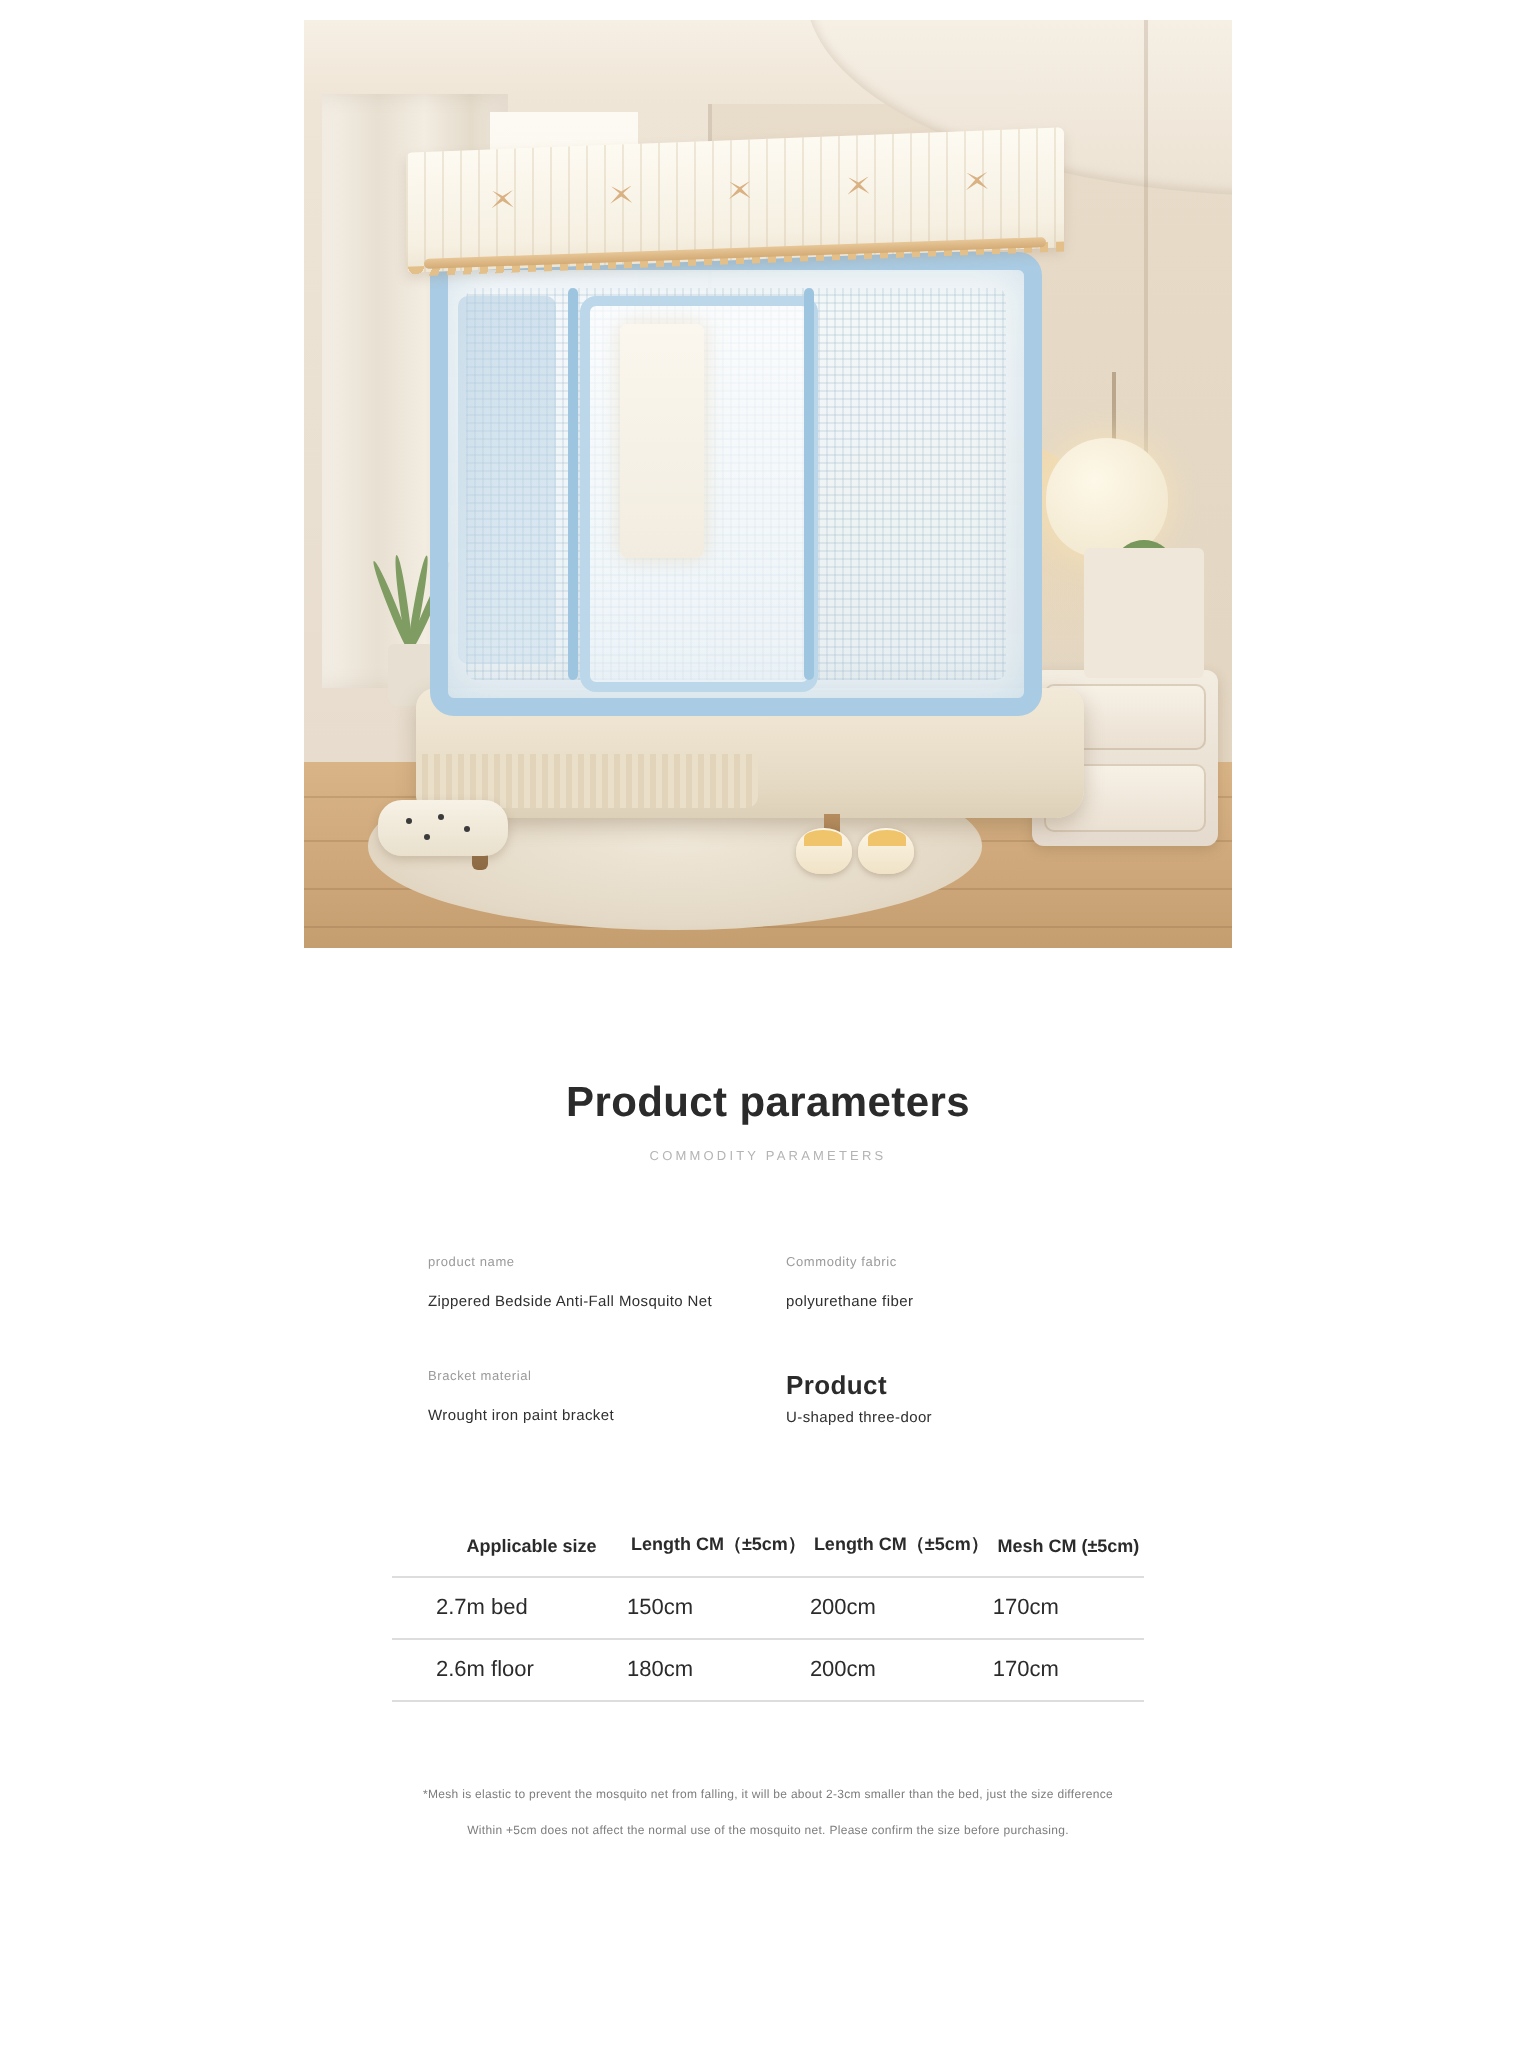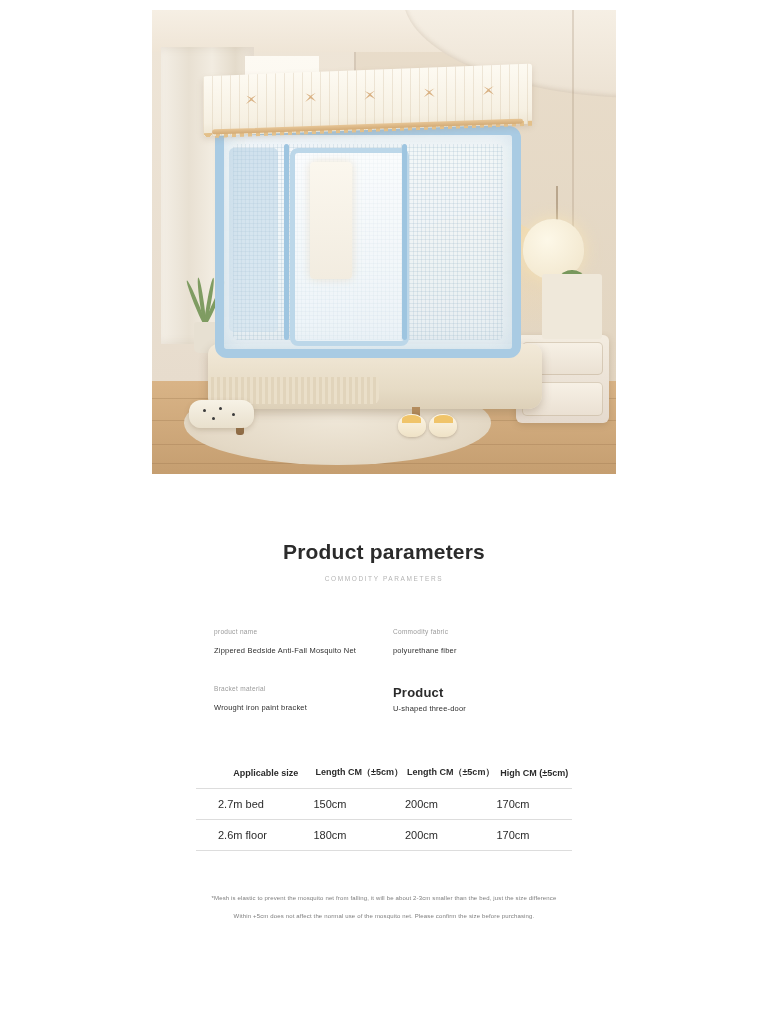--- a/index.html
+++ b/index.html
@@ -457,21 +457,21 @@
     </div>
 
   </div>
 
   <table class="size-table">
     <thead>
       <tr>
         <th class="c1">Applicable size</th>
         <th class="c2">Length CM（±5cm）</th>
         <th class="c3">Length CM（±5cm）</th>
-        <th class="c4">High CM (±5cm)</th>
+        <th class="c4">Mesh CM (±5cm)</th>
       </tr>
     </thead>
     <tbody>
       <tr>
         <td class="c1">2.7m bed</td>
         <td class="c2">150cm</td>
         <td class="c3">200cm</td>
         <td class="c4">170cm</td>
       </tr>
       <tr>

